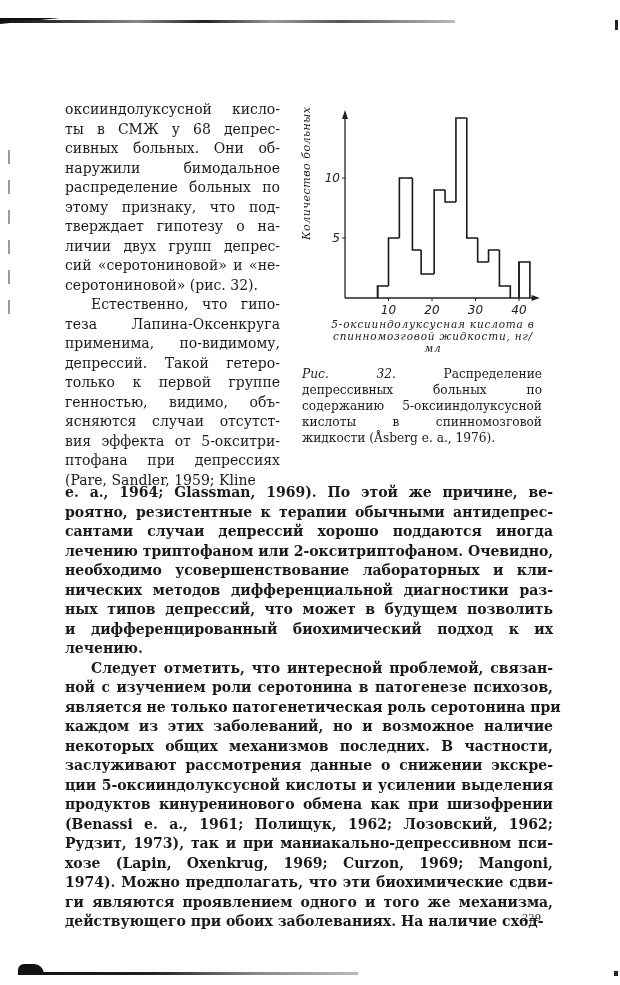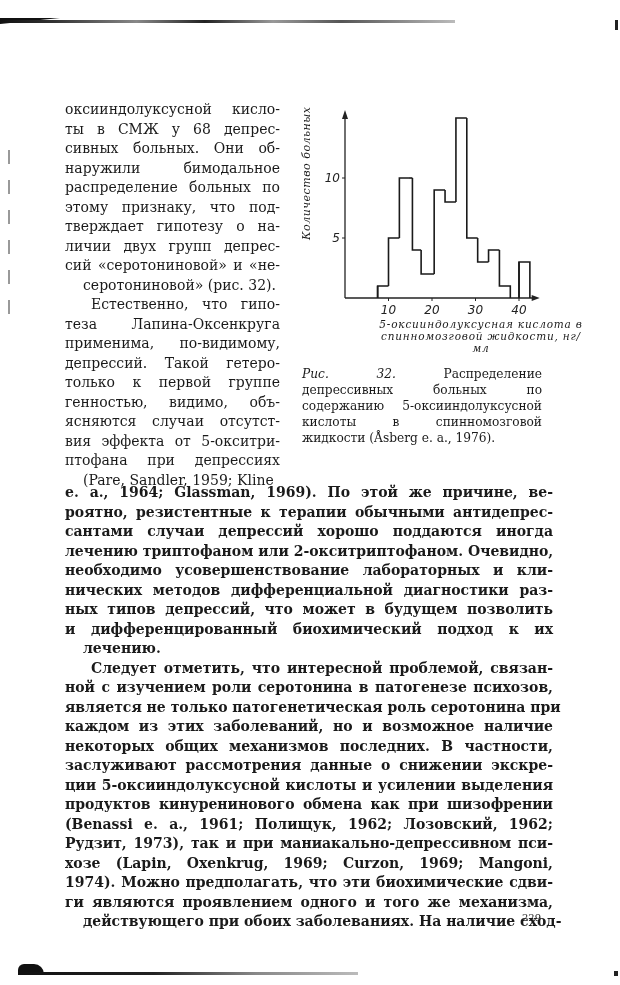--- a/index.html
+++ b/index.html
@@ -23,28 +23,28 @@
   }
   .scan-bottom-blob { position: absolute; left: 18px; top: 964px; width: 26px; height: 10px; background: #111; border-radius: 6px 10px 0 0; }
   .scan-bottom-right { position: absolute; right: 2px; top: 971px; width: 4px; height: 5px; background: #222; }
   .margin-ticks { position: absolute; left: 8px; top: 150px; width: 2px; height: 170px;
     background: repeating-linear-gradient(180deg, #555 0 14px, transparent 14px 30px); opacity: .6; }
 
   .text { font-size: 14px; line-height: 19.5px; text-align: justify; }
   .narrow { position: absolute; left: 65px; top: 100px; width: 215px; }
   .wide { position: absolute; left: 65px; top: 483px; width: 488px; font-weight: bold; }
   .narrow .text-line, .wide .text-line { display: block; text-align: justify; text-align-last: justify; white-space: nowrap; }
-  .last { text-align-last: left !important; margin-left: 18px; }
+  .last { text-align-last: left !important; }
 
   .figure { position: absolute; left: 300px; top: 110px; width: 250px; height: 240px; }
   .figure svg { position: absolute; left: 0; top: 0; }
   .ylabel { position: absolute; left: 0px; top: 130px; transform: rotate(-90deg); transform-origin: 0 0;
     font-style: italic; font-size: 11px; white-space: nowrap; letter-spacing: .5px; }
   .xcap { position: absolute; left: 328px; top: 318px; width: 210px; text-align: center;
-    font-style: italic; font-size: 10.5px; line-height: 12px; letter-spacing: .8px; margin-left: 48px; }
+    font-style: italic; font-size: 10.5px; line-height: 12px; letter-spacing: .8px; }
   .caption { position: absolute; left: 302px; top: 366px; width: 240px; font-size: 12.2px; line-height: 16px;
     text-align: justify; }
   .caption .lead { font-style: italic; }
   .page-num { position: absolute; left: 522px; top: 912px; font-size: 10px; }
 </style>
 </head>
 <body>
 
 <div class="scan-top-wedge"></div>
 <div class="scan-top"></div>

